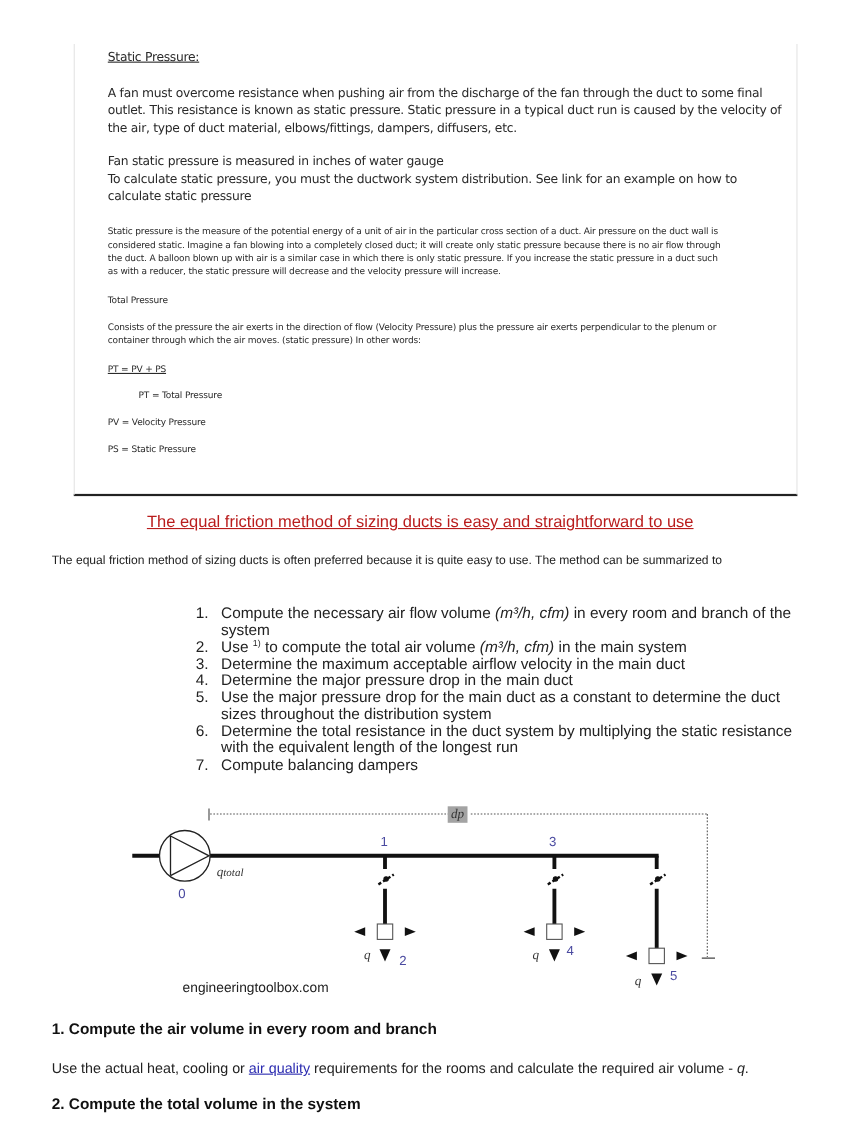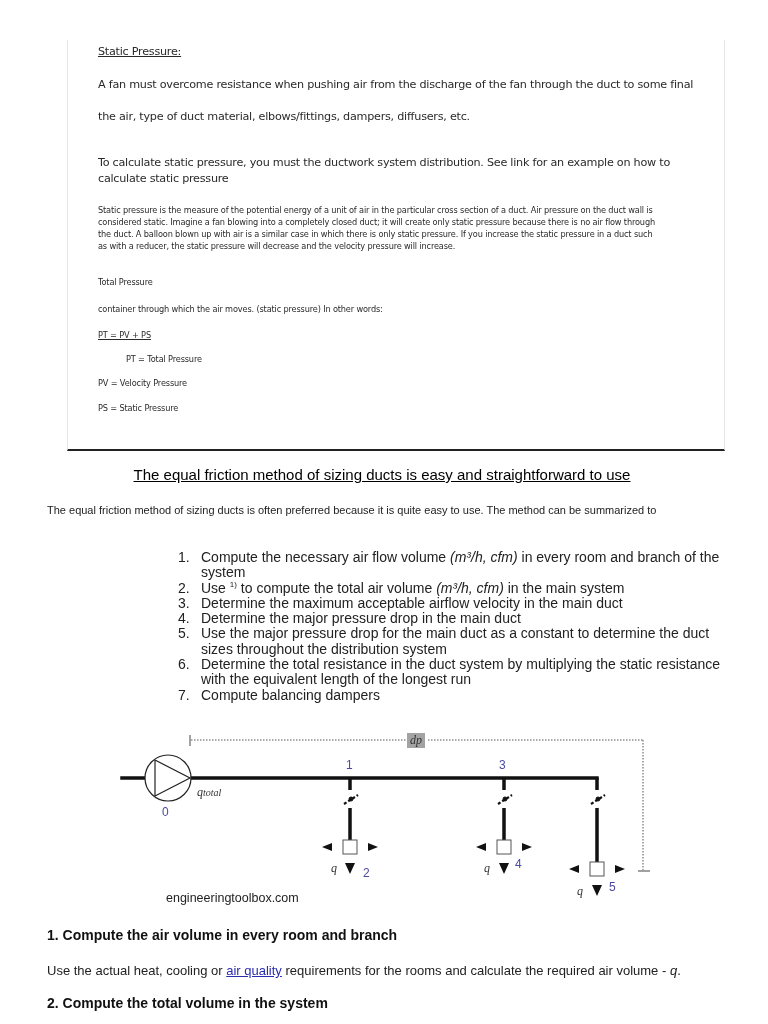--- a/index.html
+++ b/index.html
@@ -11,21 +11,21 @@
     border-bottom: 2px solid #222;
     font-family: "DejaVu Sans", sans-serif; color: #2a2a2a;
   }
   .box .t { position: absolute; left: 2px; white-space: nowrap; margin-left: 28px; }
   .lg { font-size: 11.2px; line-height: 16px; letter-spacing: -0.25px; }
   .sm { font-size: 8.2px; line-height: 11.5px; letter-spacing: -0.15px; }
   .u { text-decoration: underline; }
 
   .heading-center {
     position: absolute; left: 0; width: 764px; top: 466px; text-align: center;
-    font-family: "Liberation Sans", sans-serif; font-size: 15px; text-decoration: underline; color: #000000;
+    font-family: "Liberation Sans", sans-serif; font-size: 15px; text-decoration: underline; color: #b91c1c;
   }
   .intro {
     position: absolute; left: 47px; top: 503px; width: 660px;
     font-family: "Liberation Sans", sans-serif; font-size: 11px; line-height: 15.5px; color: #222;
   }
   .steps {
     position: absolute; left: 178px; top: 550px; width: 545px; margin: 0; padding: 0; list-style: none;
     font-family: "Liberation Sans", sans-serif; font-size: 14px; line-height: 15.3px; color: #222;
   }
   .steps li { position: relative; padding-left: 23px; }
@@ -42,32 +42,35 @@
   .body2 { position: absolute; left: 47px; top: 963px; font-family: "Liberation Sans", sans-serif; font-size: 13px; color: #222; white-space: nowrap; }
   .body2 a { color: #2b2bb0; text-decoration: underline; }
 </style>
 </head>
 <body>
 
 <div class="box">
   <div class="t lg u" style="top:4px;">Static Pressure:</div>
 
   <div class="t lg" style="top:37px;">A fan must overcome resistance when pushing air from the discharge of the fan through the duct to some final</div>
+  <div class="t lg" style="top:53px;">outlet. This resistance is known as static pressure. Static pressure in a typical duct run is caused by the velocity of</div>
   <div class="t lg" style="top:69px;">the air, type of duct material, elbows/fittings, dampers, diffusers, etc.</div>
 
+  <div class="t lg" style="top:99px;">Fan static pressure is measured in inches of water gauge</div>
   <div class="t lg" style="top:115px;">To calculate static pressure, you must the ductwork system distribution. See link for an example on how to</div>
   <div class="t lg" style="top:131px;">calculate static pressure</div>
 
   <div class="t sm" style="top:165px;">Static pressure is the measure of the potential energy of a unit of air in the particular cross section of a duct. Air pressure on the duct wall is</div>
   <div class="t sm" style="top:177px;">considered static. Imagine a fan blowing into a completely closed duct; it will create only static pressure because there is no air flow through</div>
   <div class="t sm" style="top:189px;">the duct. A balloon blown up with air is a similar case in which there is only static pressure. If you increase the static pressure in a duct such</div>
   <div class="t sm" style="top:201px;">as with a reducer, the static pressure will decrease and the velocity pressure will increase.</div>
 
-  <div class="t sm" style="top:237px;text-align:right;">Total Pressure</div>
+  <div class="t sm" style="top:227px;text-align:right;">Total Pressure</div>
 
+  <div class="t sm" style="top:252px;">Consists of the pressure the air exerts in the direction of flow (Velocity Pressure) plus the pressure air exerts perpendicular to the plenum or</div>
   <div class="t sm" style="top:264px;">container through which the air moves. (static pressure) In other words:</div>
 
   <div class="t sm" style="top:290px;text-decoration:underline;">PT = PV + PS</div>
   <div class="t sm" style="top:314px;padding-left:28px;">PT = Total Pressure</div>
   <div class="t sm" style="top:338px;">PV = Velocity Pressure</div>
   <div class="t sm" style="top:363px;">PS = Static Pressure</div>
 </div>
 
 <div class="heading-center">The equal friction method of sizing ducts is easy and straightforward to use</div>
 <div class="intro">The equal friction method of sizing ducts is often preferred because it is quite easy to use. The method can be summarized to</div>

